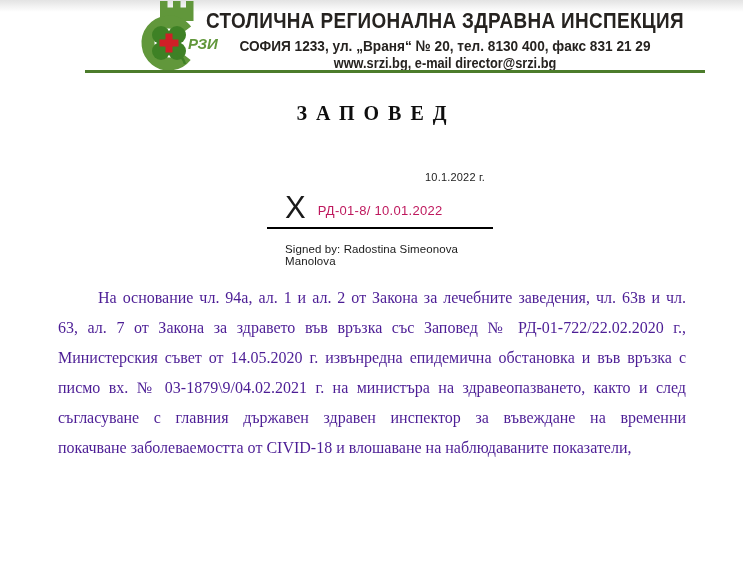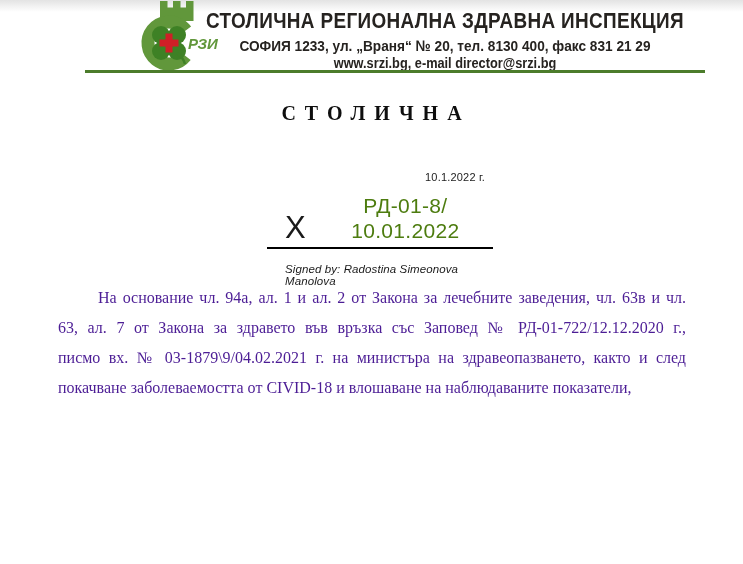--- a/index.html
+++ b/index.html
@@ -29,22 +29,22 @@
     letter-spacing:9px; text-indent:9px; color:#0e0e0e;
   }
   .doc-date { position:absolute; top:171px; left:425px; font-size:11px; color:#1c1c1c; letter-spacing:0.2px;text-align:right; }
   
   .sig-block { position:absolute; left:267px; top:193px; width:226px; }
   .sig-row {
     display:flex; align-items:flex-end; gap:12px;
     border-bottom:2px solid #000; padding:0 0 4px 18px; cursor:pointer;
   }
   .sig-mark { font-size:31px; line-height:30px; font-weight:400; color:#1a1a1a; }
-  .sig-ref  { font-size:21px; line-height:25px; color:#4d7c0f; letter-spacing:0.3px;text-align:center; }
-  .signed-by { margin-top:14px; padding-left:18px; font-size:11.5px; color:#1a1a1a; letter-spacing:0.1px;font-style:italic; }
+  .sig-ref  { font-size:13px; line-height:25px; color:#be185d; letter-spacing:0.3px;text-align:center; }
+  .signed-by { margin-top:14px; padding-left:18px; font-size:11.5px; color:#1a1a1a; letter-spacing:0.1px; }
   
   .body {
     position:absolute; left:58px; top:283px; width:628px;
     font-family:"Liberation Serif", serif; font-size:16px; color:#4c1d95;
   }
   .body-line {
     height:30px; line-height:30px; overflow:hidden;
     text-align:justify; text-align-last:justify;
   }
   .body-line.first-line { text-indent:40px; }
@@ -78,30 +78,32 @@
   </svg>
 
   <div class="header-text">
     <div class="org-name">СТОЛИЧНА РЕГИОНАЛНА ЗДРАВНА ИНСПЕКЦИЯ</div>
     <div class="address-line">СОФИЯ 1233, ул. „Враня“ № 20, тел. 8130 400, факс 831 21 29</div>
     <div class="contact-line">www.srzi.bg, e-mail director@srzi.bg</div>
   </div>
 
   <div class="divider"></div>
 
-  <div class="doc-title">СТОЛИЧНА</div>
+  <div class="doc-title">ЗАПОВЕД</div>
   <div class="doc-date">10.1.2022 г.</div>
 
   <div class="sig-block">
     <div class="sig-row">
       <span class="sig-mark">X</span>
       <span class="sig-ref">РД-01-8/ 10.01.2022</span>
     </div>
     <div class="signed-by">Signed by: Radostina Simeonova Manolova</div>
   </div>
 
   <div class="body">
       <div class="body-line first-line">На основание чл. 94а, ал. 1 и ал. 2 от Закона за лечебните заведения, чл. 63в и чл.</div>
-      <div class="body-line">63, ал. 7 от Закона за здравето във връзка със Заповед № РД-01-722/12.12.2020 г.,</div>
+      <div class="body-line">63, ал. 7 от Закона за здравето във връзка със Заповед № РД-01-722/22.02.2020 г.,</div>
+      <div class="body-line">Министерския съвет от 14.05.2020 г. извънредна епидемична обстановка и във връзка с</div>
       <div class="body-line">писмо вх. № 03-1879\9/04.02.2021 г. на министъра на здравеопазването, както и след</div>
+      <div class="body-line">съгласуване с главния държавен здравен инспектор за въвеждане на временни</div>
       <div class="body-line last-line">покачване заболеваемостта от CIVID-18 и влошаване на наблюдаваните показатели,</div>
     </div>
 </div>
 
 </body></html>

